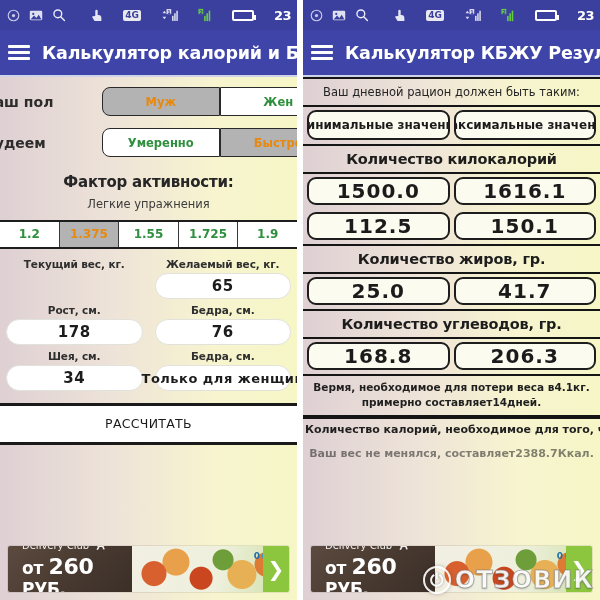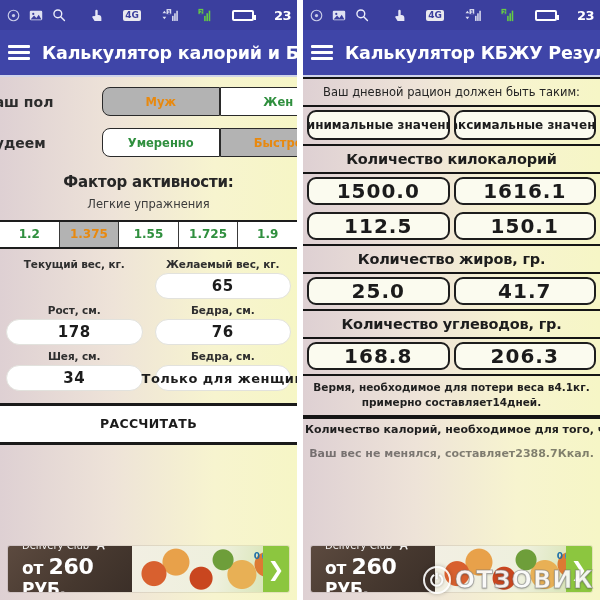--- a/index.html
+++ b/index.html
@@ -158,21 +158,21 @@
     font-size:13px; font-weight:bold; color:#1c1c1c; white-space:nowrap;
   }
 
   .calc-bar {
     margin-top: 10px;
     border-top: 3px solid #1a1a1a;
     border-bottom: 3px solid #1a1a1a;
     background:#fff;
     text-align:center;
     padding: 10px 0 11px;
-    font-size: 12.5px; font-weight: bold; color:#1b1b1b;
+    font-size: 12.5px; font-weight: normal; color:#1b1b1b;
     letter-spacing:.3px;
   }
 
   
   .res-note {
     text-align:center;
     font-size:11.5px; font-weight:normal; color:#242424;
     padding: 6px 0 6px;
     border-top: 2.5px solid #151515;
     border-bottom: 2.5px solid #151515;

